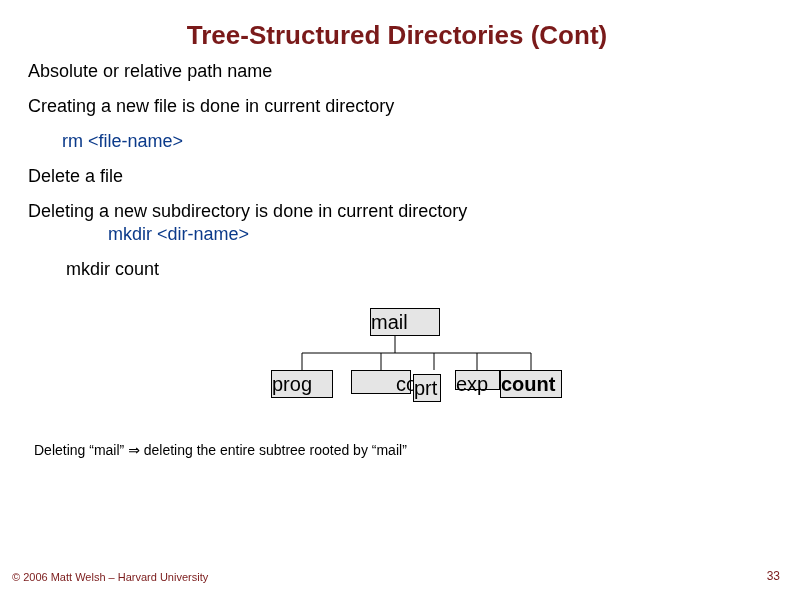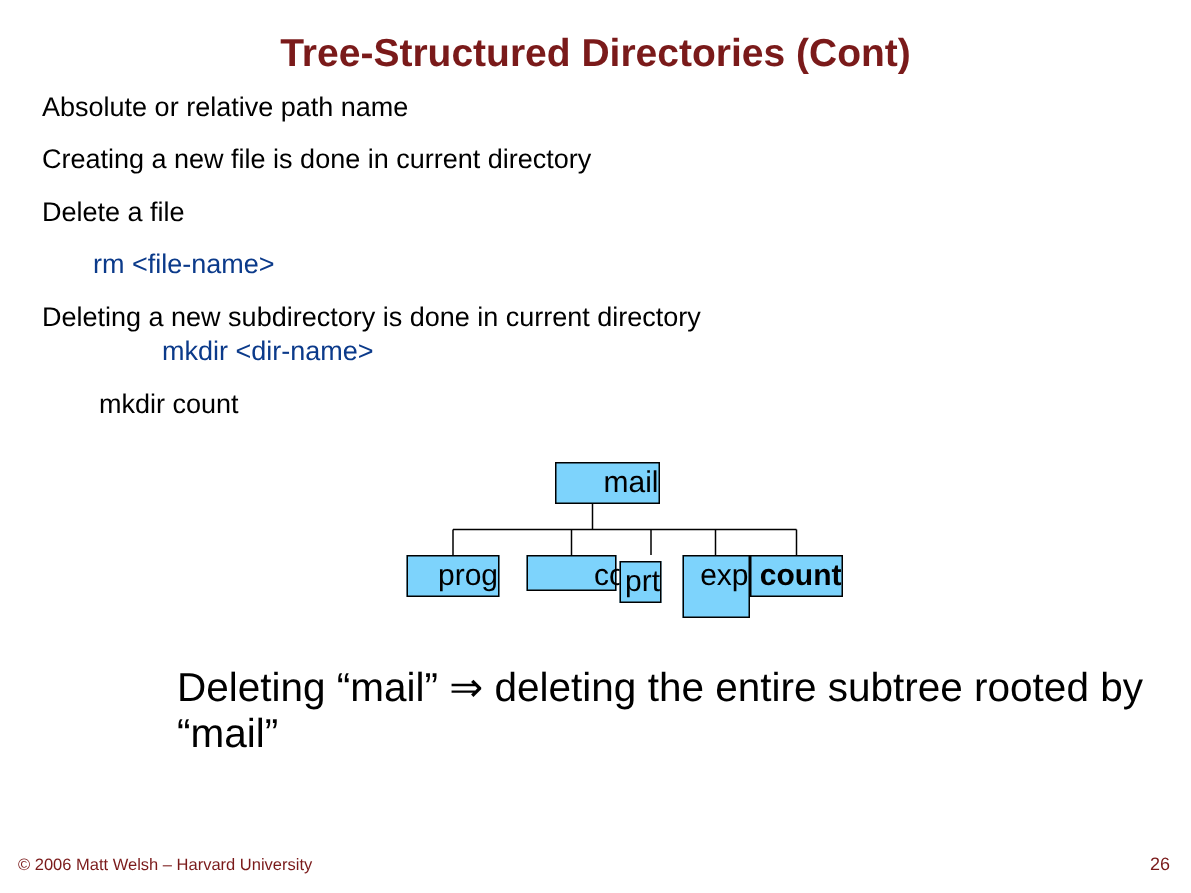--- a/index.html
+++ b/index.html
@@ -52,37 +52,37 @@
     margin-bottom: 14px;
   }
   .tree-svg {
     position: absolute;
     left: 0; top: 0;
     width: 794px;
     height: 120px;
   }
   .tbox {
     position: absolute;
-    background: #7dd3fc;
+    background: #e5e5e5;
     border: 1px solid #000;
     font-size: 20px;
-    text-align: right;
+    text-align: left;
     box-sizing: border-box;
   }
   .box-mail  { left: 370px; top: 0px;   width: 70px;  height: 28px; line-height: 26px; }
 
   .box-prog  { left: 271px; top: 62px;  width: 62px;  height: 28px; line-height: 26px; }
   .box-copy  { left: 351px; top: 62px;  width: 60px;  height: 24px; line-height: 26px; padding-left: 44px; }
   .box-prt   { left: 413px; top: 66px;  width: 28px;  height: 28px; line-height: 26px; }
-  .box-exp   { left: 455px; top: 62px;  width: 45px;  height: 42px; line-height: 26px; }
+  .box-exp   { left: 455px; top: 62px;  width: 45px;  height: 20px; line-height: 26px; }
   .box-count { left: 500px; top: 62px;  width: 62px;  height: 28px; line-height: 26px; font-weight: bold; }
 
   .ending {
-    font-size: 27px;
-    margin: 6px 0 0 118px;
+    font-size: 14px;
+    margin: 6px 0 0 34px;
   }
 
   .footer-left {
     position: absolute;
     left: 12px;
     bottom: 12px;
     font-size: 11px;
     color: #7a1a1a;
   }
   .footer-right {
@@ -104,23 +104,23 @@
 
     <div class="line">
       <span class="bold">Absolute</span>
       <span> or </span>
       <span class="bold">relative</span>
       <span> path name</span>
     </div>
 
     <div class="line">Creating a new file is done in current directory</div>
 
+    <div class="line cmd">rm &lt;file-name&gt;</div>
+
     <div class="line">Delete a file</div>
-
-    <div class="line cmd">rm &lt;file-name&gt;</div>
 
     <div class="line" style="margin-bottom:2px;">Deleting a new subdirectory is done in current directory</div>
     <div class="cmd indent1" style="margin-bottom:14px;">mkdir &lt;dir-name&gt;</div>
 
 
     <div class="line mkdir-count">mkdir count</div>
   </div>
 
   <div class="tree-wrap">
     <svg class="tree-svg">
@@ -140,14 +140,14 @@
     <div class="tbox box-prog">prog</div>
     <div class="tbox box-copy">copy</div>
     <div class="tbox box-prt">prt</div>
     <div class="tbox box-exp">exp</div>
     <div class="tbox box-count">count</div>
   </div>
 
   <div class="ending">Deleting “mail” ⇒ deleting the entire subtree rooted by “mail”</div>
 
   <div class="footer-left">© 2006 Matt Welsh – Harvard University</div>
-  <div class="footer-right">26</div>
+  <div class="footer-right">33</div>
 </div>
 
 </body></html>

